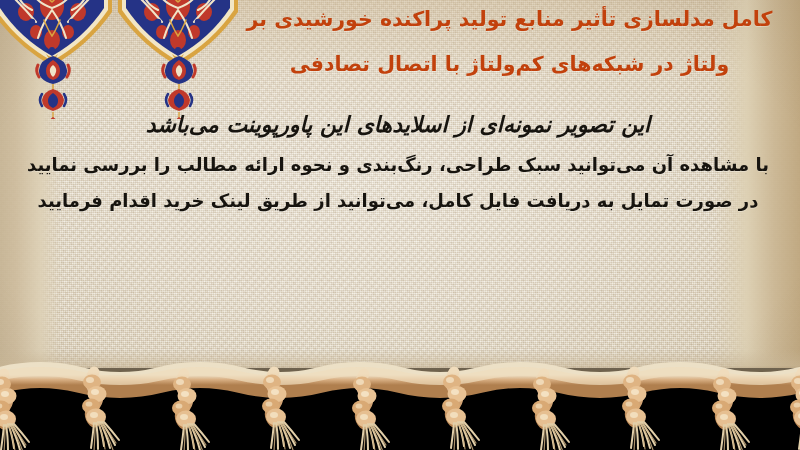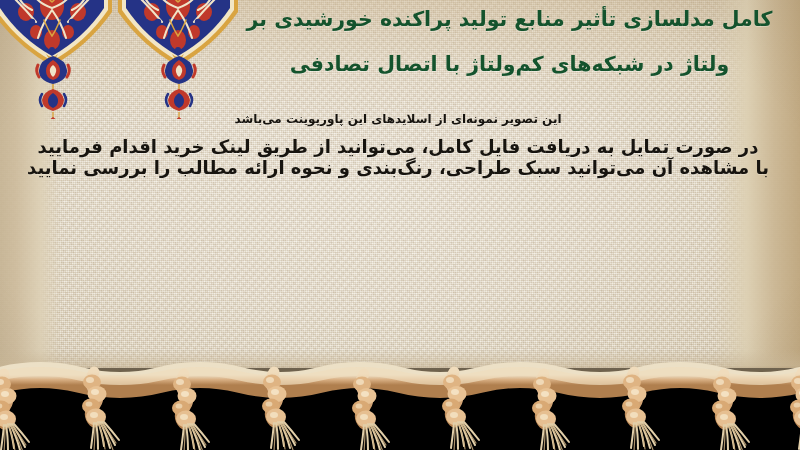--- a/index.html
+++ b/index.html
@@ -83,21 +83,21 @@
   }
 
   
   .title-block {
     position: absolute;
     right: 18px;
     top: 6px;
     width: 545px;
     text-align: center;
     line-height: 1.30;
-    color: #14532d;
+    color: #c2410c;
     font-size: 20.5px;
     font-weight: 700;
     letter-spacing: 0;
     text-shadow: 0 1px 0 rgba(255,255,255,.28);
   }
   .title-block .t-line { display: block; white-space: nowrap; }
   .title-block .t-line.l2 { margin-top: 18px; }
 
   
   .body-block {
@@ -107,21 +107,21 @@
     width: 760px;
     text-align: center;
     color: #17140f;
   }
   .body-line {
     display: block;
     white-space: nowrap;
     font-weight: 700;
     text-shadow: 0 1px 0 rgba(255,255,255,.25);
   }
-  .body-line.b1 { font-size: 12px; margin-bottom: 10px; }
+  .body-line.b1 { font-size: 22px; margin-bottom: 17px; font-style: italic; }
   .body-line.b2 { font-size: 18px; margin-bottom: 15px; }
   .body-line.b3 { font-size: 18px; }
 
   
   .fringe-zone {
     position: absolute;
     left: 0; right: 0; bottom: 0;
     height: 100px;
   }
   .fringe-black {
@@ -231,22 +231,22 @@
     </g>
   </svg>
 
   <div class="title-block">
     <span class="t-line l1">کامل مدلسازی تأثیر منابع تولید پراکنده خورشیدی بر</span>
     <span class="t-line l2">ولتاژ در شبکه‌های کم‌ولتاژ با اتصال تصادفی</span>
   </div>
 
   <div class="body-block">
     <span class="body-line b1">این تصویر نمونه‌ای از اسلایدهای این پاورپوینت می‌باشد</span>
+    <span class="body-line b2">با مشاهده آن می‌توانید سبک طراحی، رنگ‌بندی و نحوه ارائه مطالب را بررسی نمایید</span>
     <span class="body-line b3">در صورت تمایل به دریافت فایل کامل، می‌توانید از طریق لینک خرید اقدام فرمایید</span>
-    <span class="body-line b2">با مشاهده آن می‌توانید سبک طراحی، رنگ‌بندی و نحوه ارائه مطالب را بررسی نمایید</span>
   </div>
 
   <div class="fringe-zone">
     <div class="fringe-black"></div>
     <div class="fringe-fade"></div>
 
     <svg class="fringe-svg" viewBox="0 0 800 100" preserveAspectRatio="none">
       <defs>
         <linearGradient id="ropeGrad" x1="0" y1="0" x2="0" y2="1">
           <stop offset="0%" stop-color="#f0dcbc"></stop>

